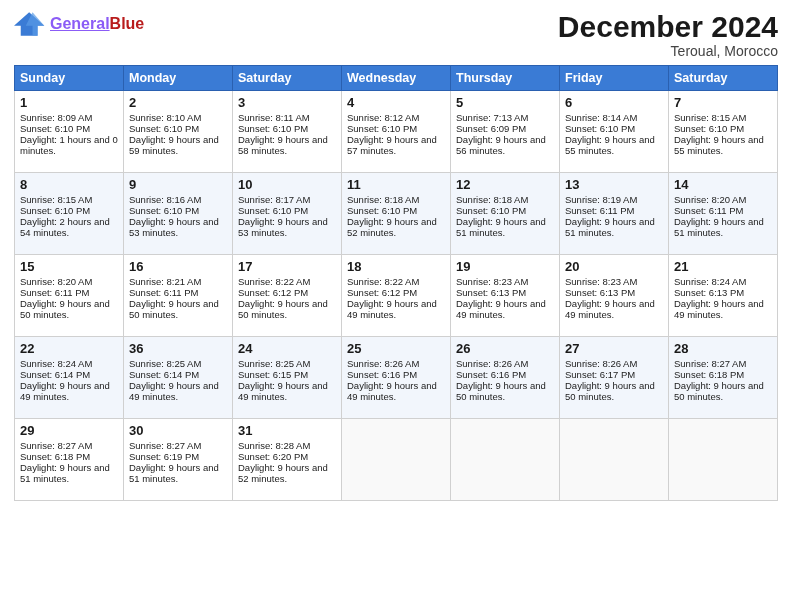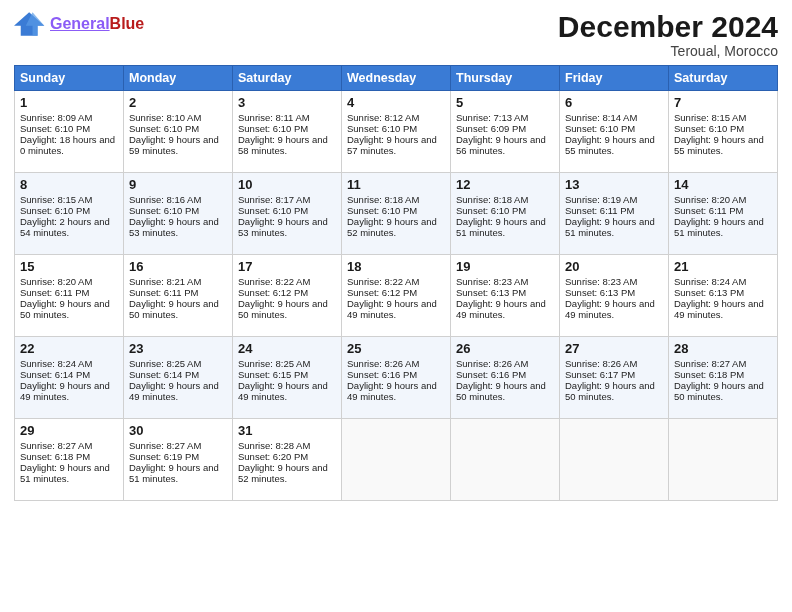--- a/index.html
+++ b/index.html
@@ -116,21 +116,21 @@
         <th>Friday</th>
         <th>Saturday</th>
       </tr>
     </thead>
     <tbody id="calendar-body">
     <tr>
           <td>
         <span class="day-num">1</span>
         <span>Sunrise: 8:09 AM</span><br>
         <span>Sunset: 6:10 PM</span><br>
-        <span>Daylight: 18 hours and 0 minutes.</span>
+        <span>Daylight: 1 hours and 0 minutes.</span>
       </td>
           <td>
         <span class="day-num">2</span>
         <span>Sunrise: 8:10 AM</span><br>
         <span>Sunset: 6:10 PM</span><br>
         <span>Daylight: 9 hours and 59 minutes.</span>
       </td>
           <td>
         <span class="day-num">3</span>
         <span>Sunrise: 8:11 AM</span><br>
@@ -251,21 +251,21 @@
       </td>
         </tr>
         <tr>
           <td>
         <span class="day-num">22</span>
         <span>Sunrise: 8:24 AM</span><br>
         <span>Sunset: 6:14 PM</span><br>
         <span>Daylight: 9 hours and 49 minutes.</span>
       </td>
           <td>
-        <span class="day-num">23</span>
+        <span class="day-num">36</span>
         <span>Sunrise: 8:25 AM</span><br>
         <span>Sunset: 6:14 PM</span><br>
         <span>Daylight: 9 hours and 49 minutes.</span>
       </td>
           <td>
         <span class="day-num">24</span>
         <span>Sunrise: 8:25 AM</span><br>
         <span>Sunset: 6:15 PM</span><br>
         <span>Daylight: 9 hours and 49 minutes.</span>
       </td>

